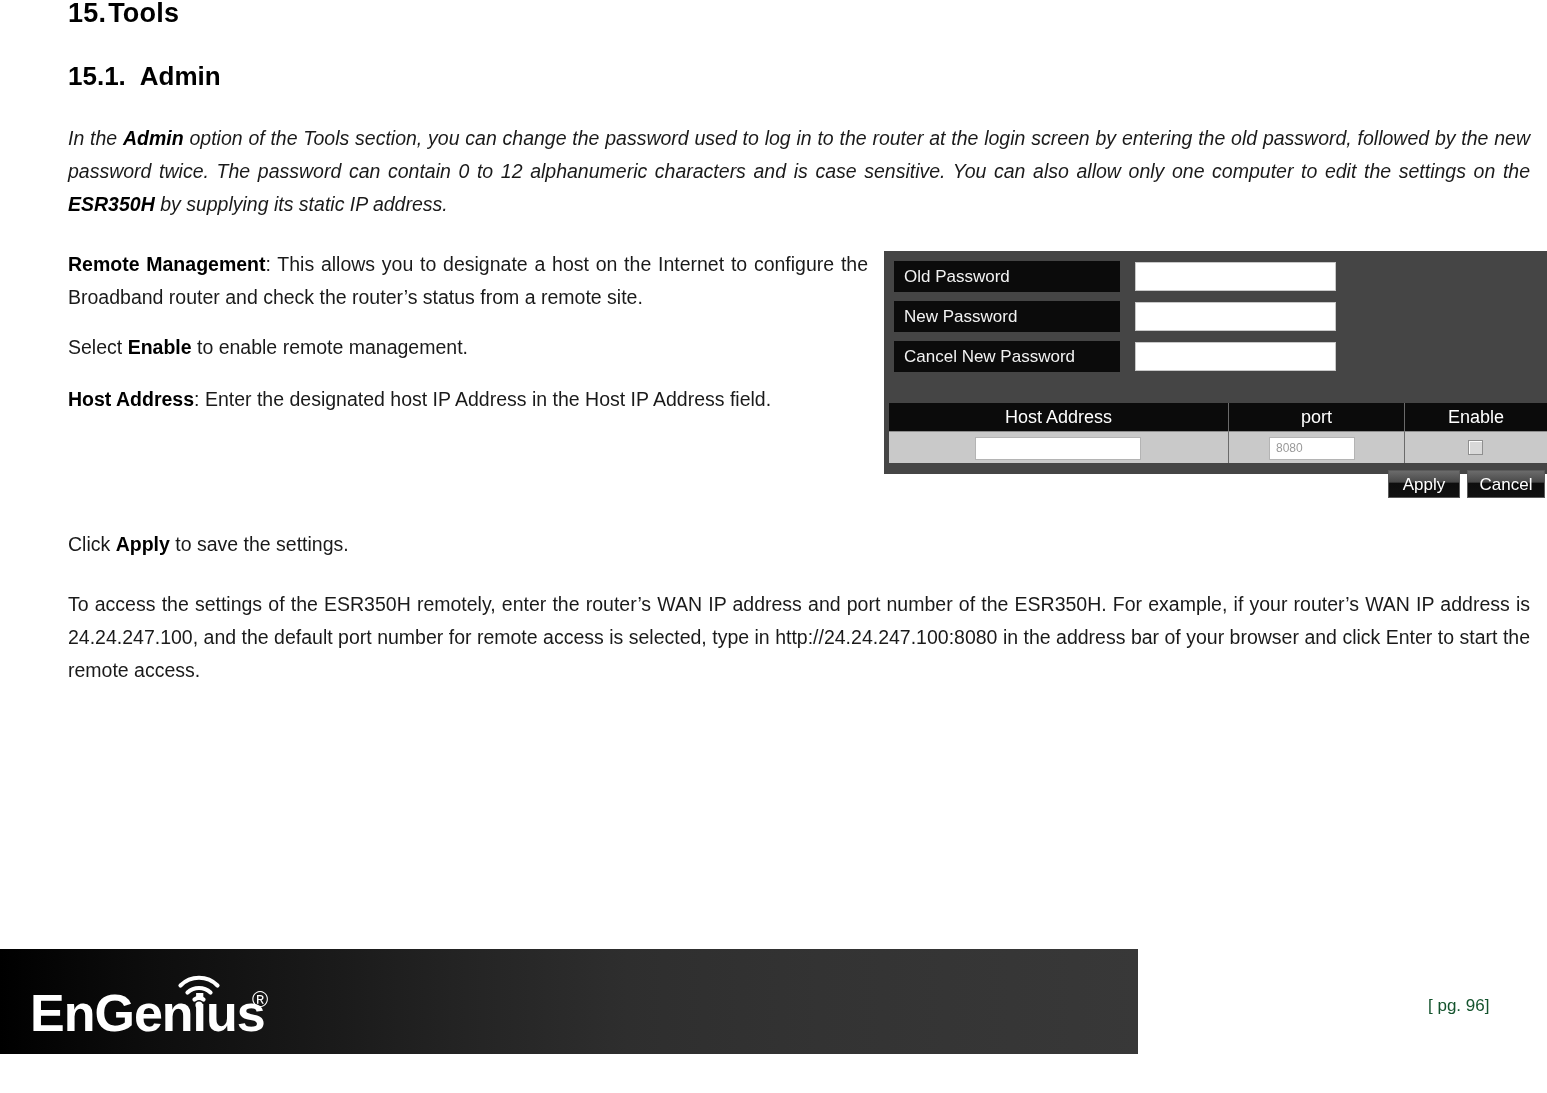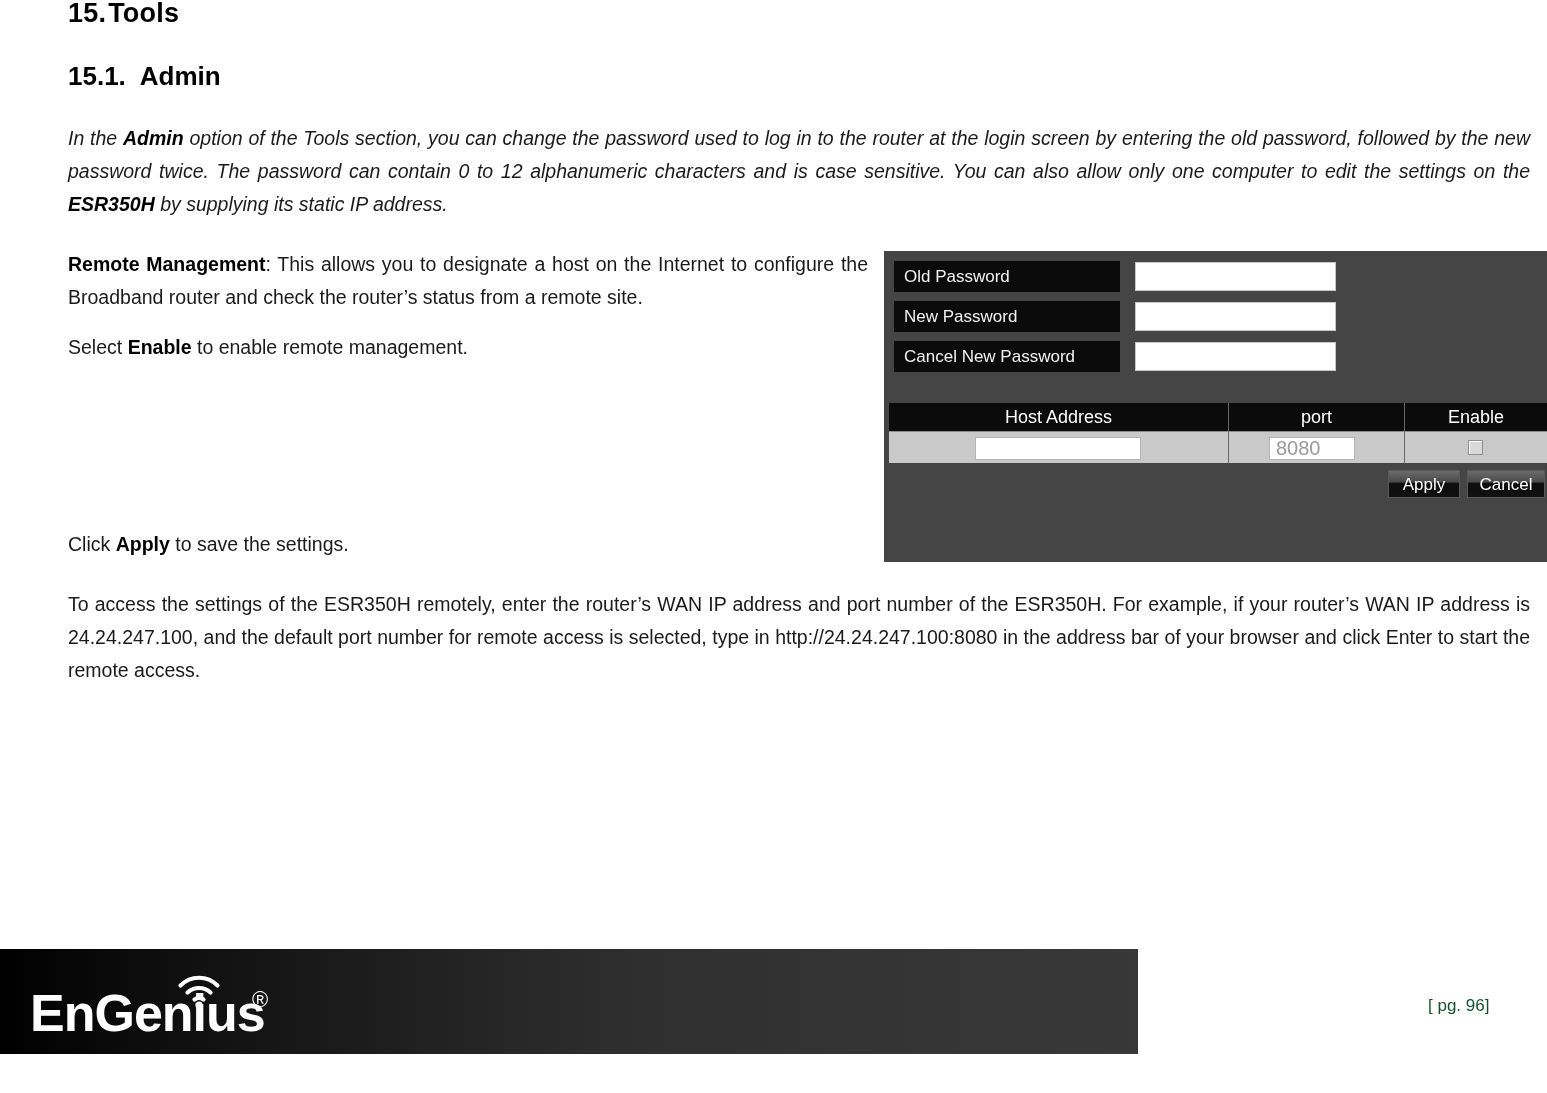--- a/index.html
+++ b/index.html
@@ -94,21 +94,21 @@
     top: 588px;
     width: 1462px;
   }
 
   
   #router-panel {
     position: absolute;
     left: 884px;
     top: 251px;
     width: 663px;
-    height: 311px;
+    height: 223px;
     background: #454545;
     box-sizing: border-box;
     font-family: "Liberation Sans", sans-serif;
   }
 
   .pw-row {
     position: absolute;
     left: 10px;
     height: 31px;
   }
@@ -190,21 +190,21 @@
   #port-input {
     position: absolute;
     left: 40px;
     top: 5px;
     width: 86px;
     height: 23px;
     background: #ffffff;
     border: 1px solid #b4b4b4;
     box-sizing: border-box;
     color: #9a9a9a;
-    font-size: 20px;
+    font-size: 12px;
     line-height: 21px;
     padding-left: 6px;
   }
   #enable-checkbox {
     position: absolute;
     left: 63px;
     top: 8px;
     width: 15px;
     height: 15px;
     background: #d9d9d9;
@@ -267,20 +267,21 @@
   <div class="h2">
     <span class="num">15.1.</span><span>Admin</span>
   </div>
 
   <div class="para" id="intro-para">In the <b>Admin</b> option of the Tools section, you can change the password used to log in to the router at the login screen by entering the old password, followed by the new password twice. The password can contain 0 to 12 alphanumeric characters and is case sensitive. You can also allow only one computer to edit the settings on the <b>ESR350H</b> by supplying its static IP address.</div>
 
   <div class="para" id="remote-mgmt-para"><b>Remote Management</b><span>: This allows you to designate a host on the Internet to configure the Broadband router and check the router’s status from a remote site.</span></div>
 
   <div class="para" id="select-enable-para"><span>Select </span><b>Enable</b><span> to enable remote management.</span></div>
 
+  <div class="para" id="host-address-para"><b>Host Address</b><span>: Enter the designated host IP Address in the Host IP Address field.</span></div>
 
 
   <div class="para" id="apply-para"><span>Click </span><b>Apply</b><span> to save the settings.</span></div>
 
   <div class="para" id="remote-access-para">To access the settings of the ESR350H remotely, enter the router’s WAN IP address and port number of the ESR350H. For example, if your router’s WAN IP address is 24.24.247.100, and the default port number for remote access is selected, type in http://24.24.247.100:8080 in the address bar of your browser and click Enter to start the remote access.</div>
 
   <div id="router-panel">
 
     <div class="pw-row" id="row-old">
       <div class="pw-label">Old Password</div>

